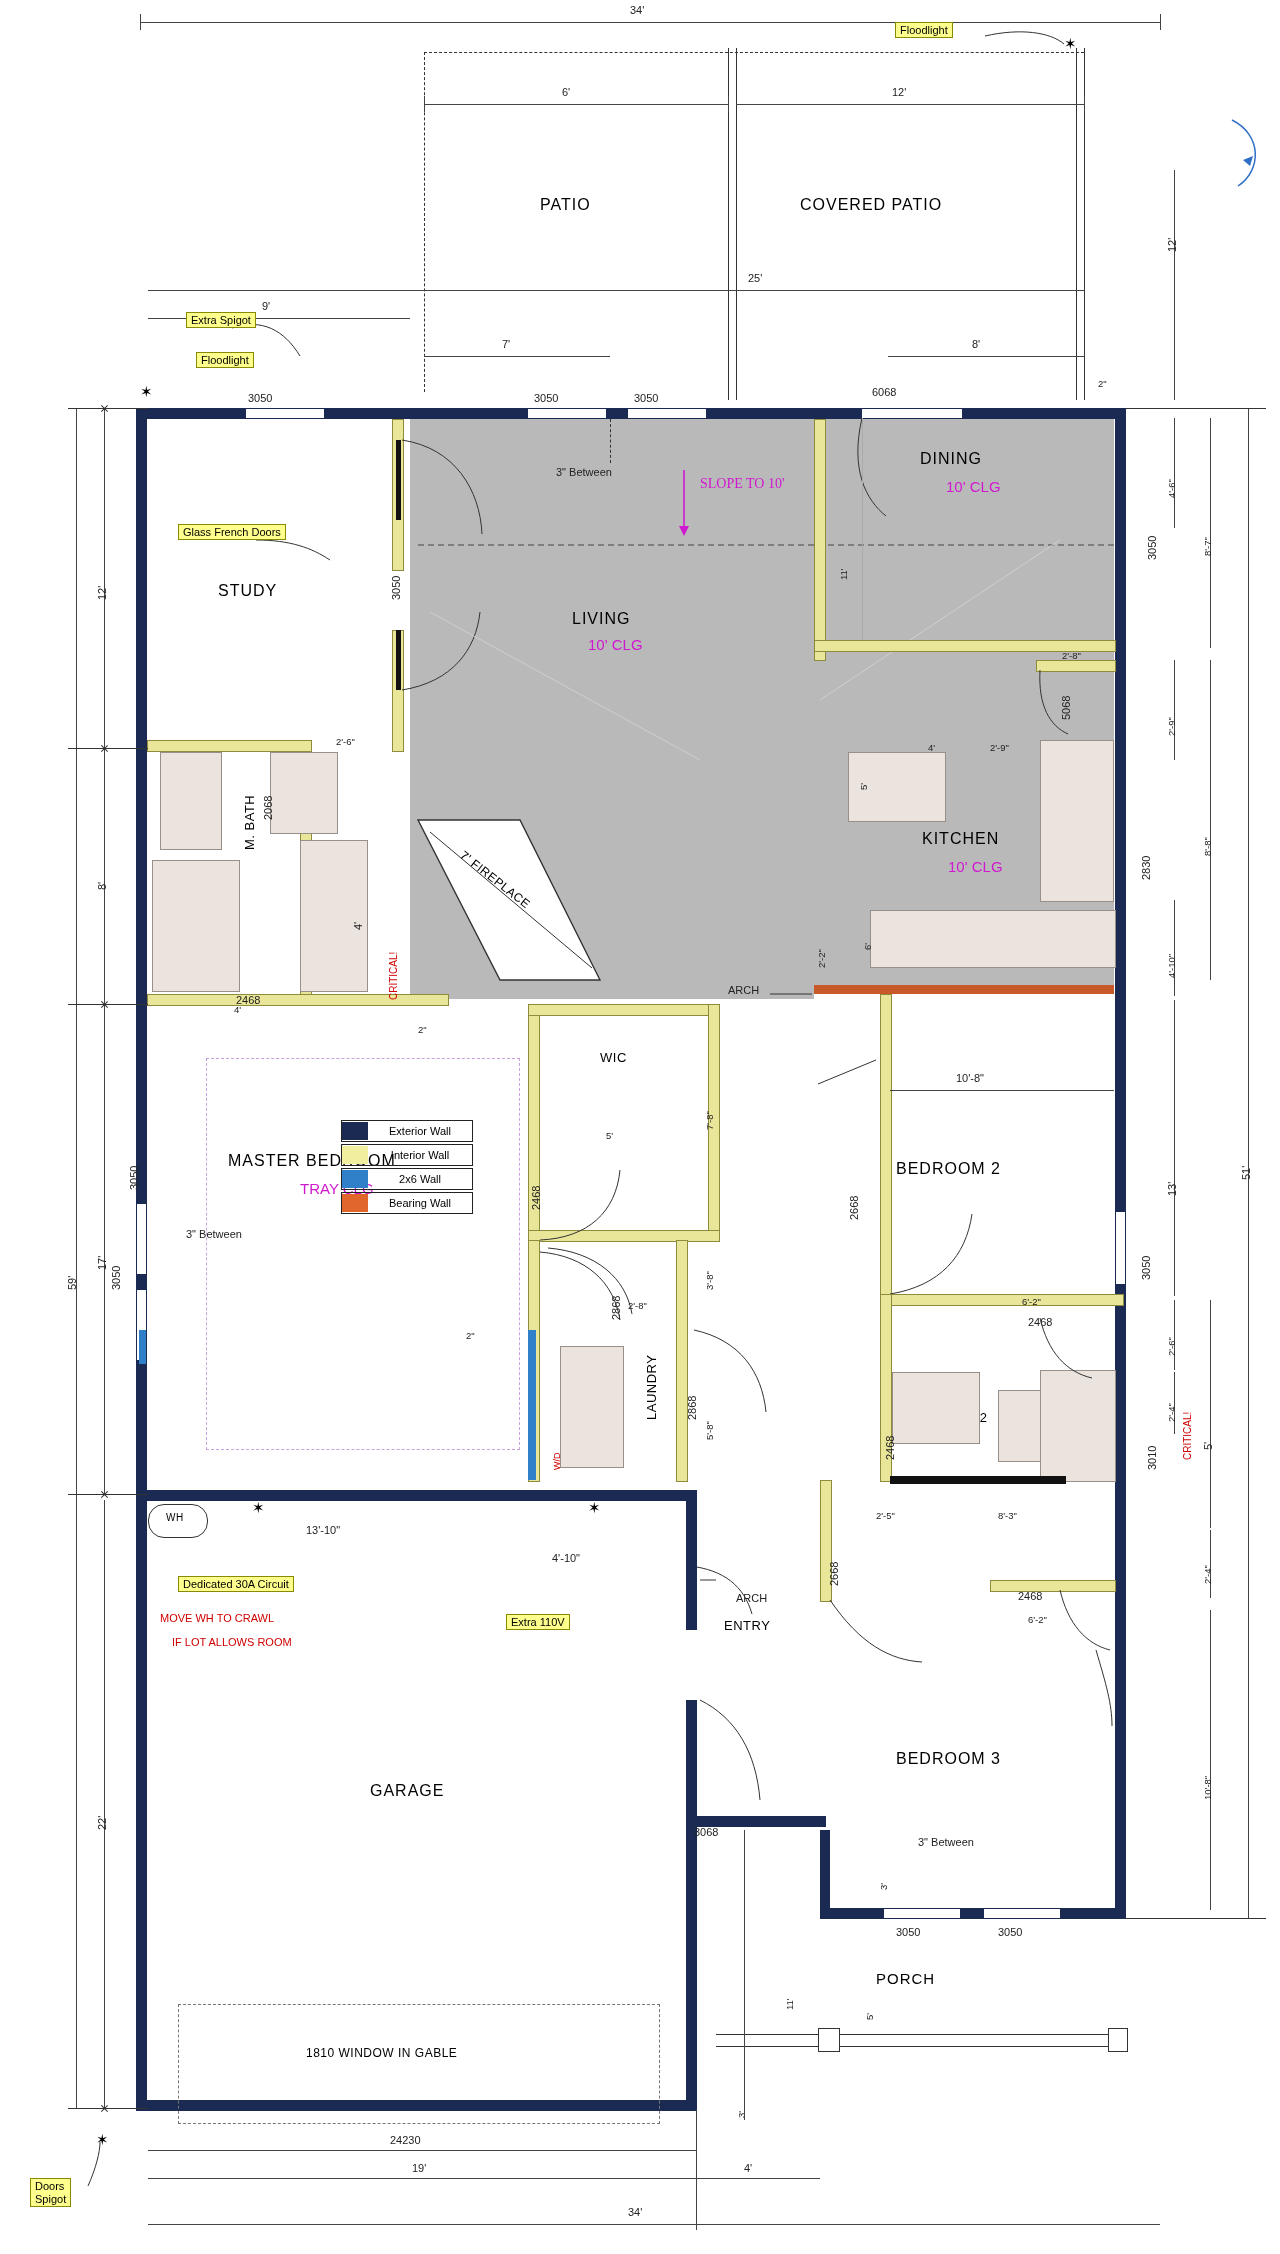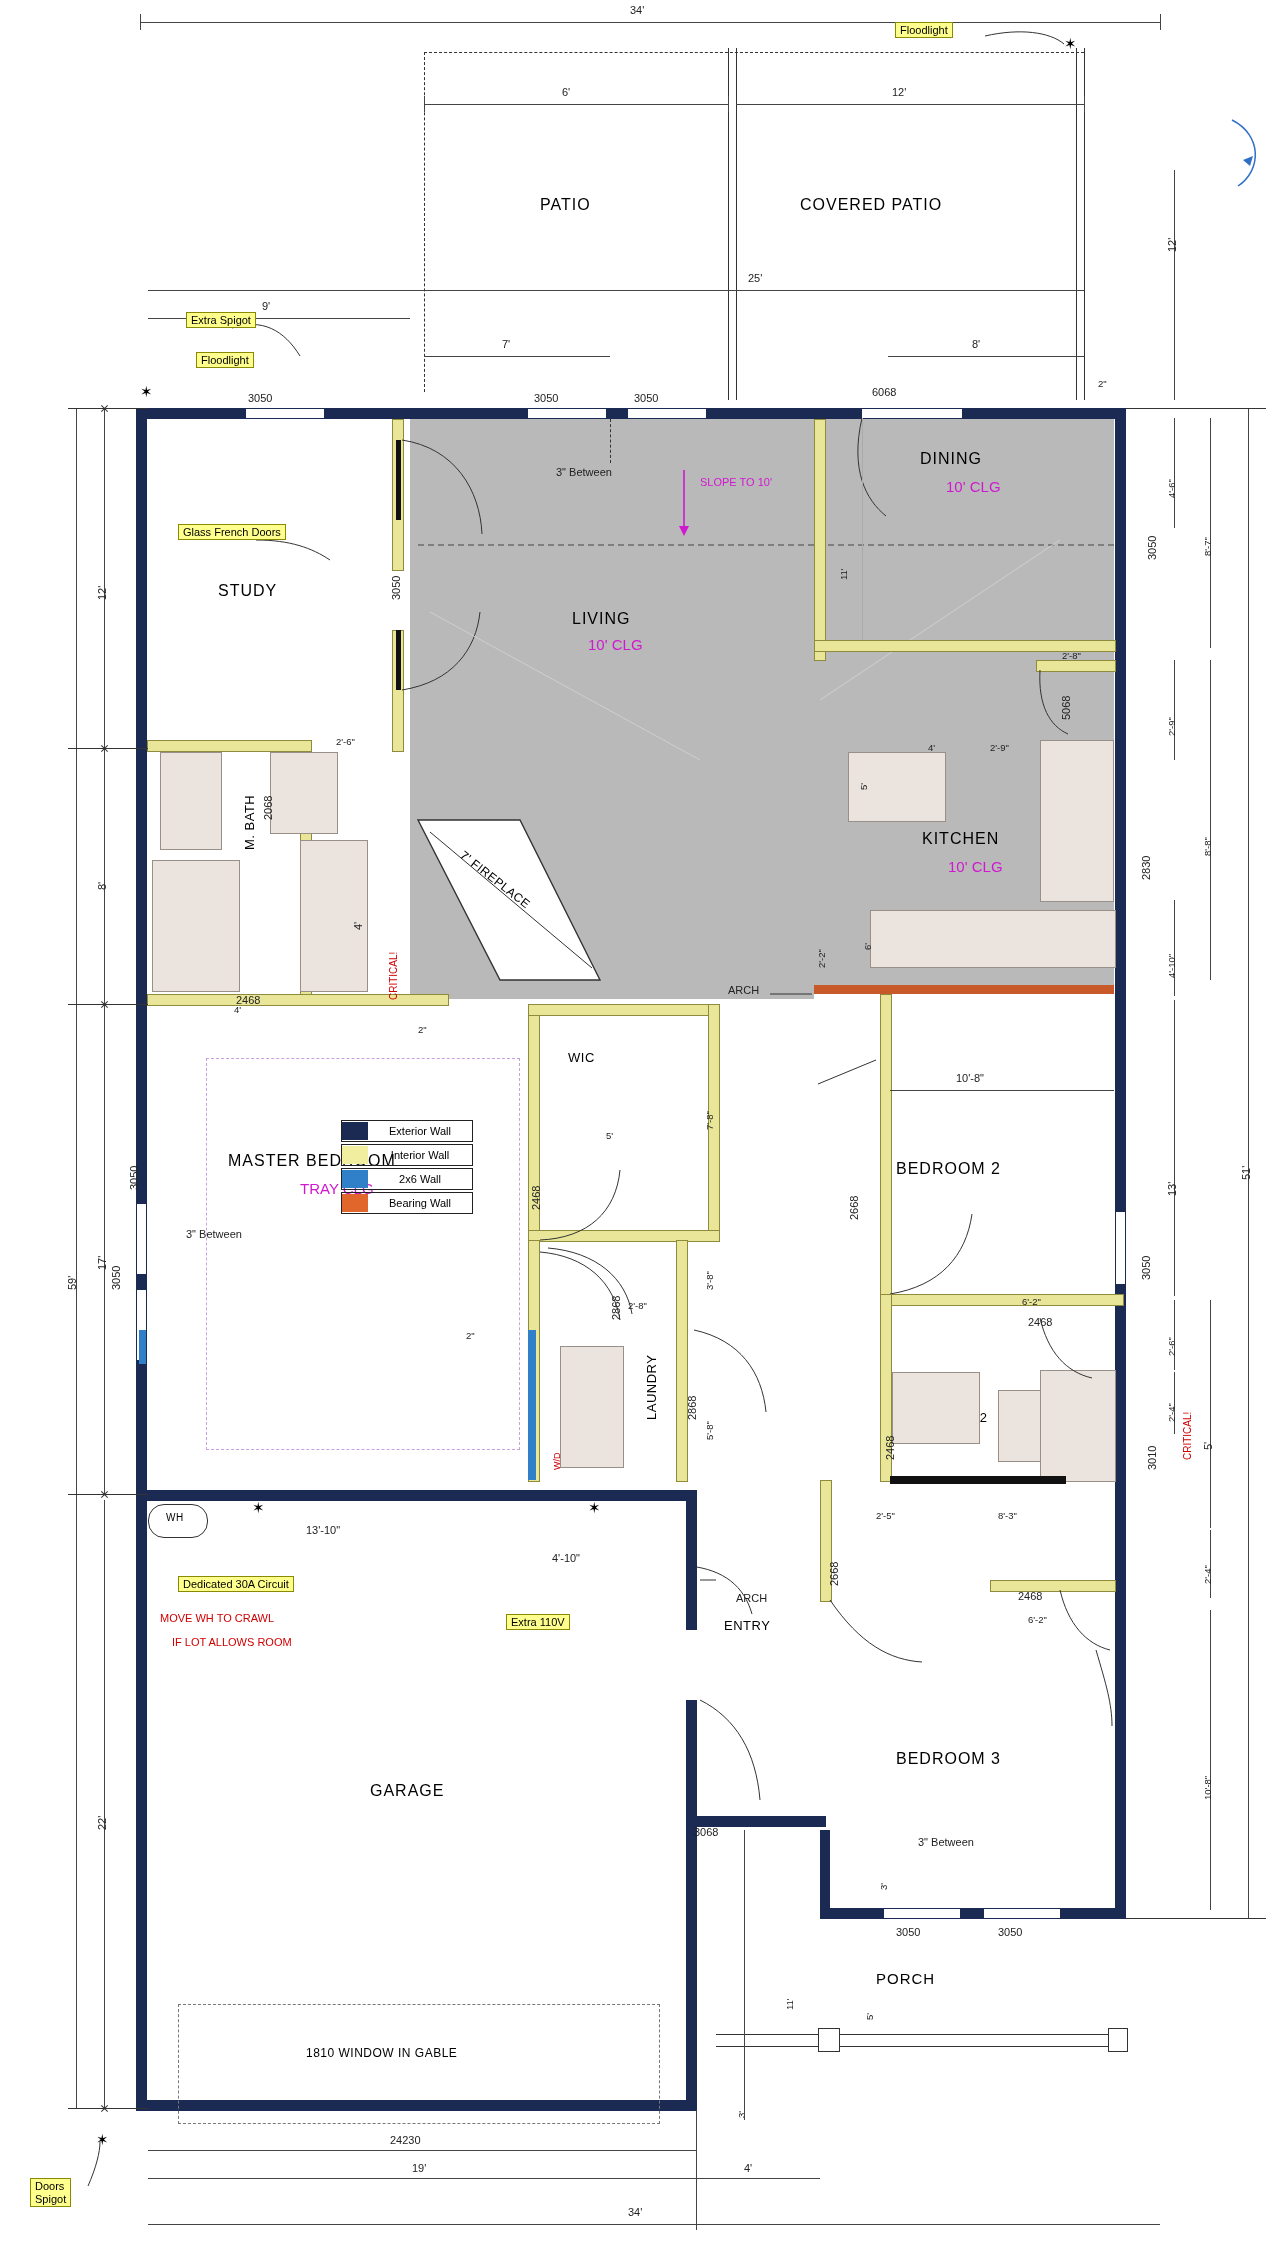--- a/index.html
+++ b/index.html
@@ -32,21 +32,21 @@
   .dim9{position:absolute;font-size:9.5px;color:#222;white-space:nowrap;}
   .vdim{position:absolute;font-size:11px;color:#222;white-space:nowrap;
         transform-origin:0 0;transform:rotate(-90deg);}
   .vdim9{position:absolute;font-size:9.5px;color:#222;white-space:nowrap;
         transform-origin:0 0;transform:rotate(-90deg);}
   .note{position:absolute;font-size:11px;background:#ffff8d;border:1px solid #8a8a00;
         padding:1px 4px;white-space:nowrap;color:#000;}
   .red{position:absolute;font-size:11px;color:#d00000;white-space:nowrap;}
   .vred{position:absolute;font-size:10px;color:#d00000;white-space:nowrap;
         transform-origin:0 0;transform:rotate(-90deg);}
-  .mag{position:absolute;font-size:11px;color:#d118d1;white-space:nowrap;}
+  .mag{position:absolute;font-size:14px;color:#d118d1;white-space:nowrap;font-family:Liberation Serif, serif;}
   .tick{position:absolute;width:9px;height:9px;}
   .tick:before{content:"";position:absolute;left:0;top:4px;width:9px;height:1px;background:#333;
       transform:rotate(45deg);}
   .tick:after{content:"";position:absolute;left:0;top:4px;width:9px;height:1px;background:#333;
       transform:rotate(-45deg);}
   .star{position:absolute;font-size:15px;line-height:1;color:#000;}
   
   #legend{position:absolute;left:330px;top:1120px;width:132px;margin-left:11px;}
   .lgrow{display:flex;align-items:center;height:20px;margin-bottom:2px;border:1px solid #222;}
   .lgsw{width:26px;height:18px;}
@@ -213,21 +213,21 @@
   <div class="room" style="left:228px;top:1152px;">MASTER BEDROOM</div>
   <div class="clg" style="left:300px;top:1180px;">TRAY CLG</div>
   <div class="abs" style="left:206px;top:1058px;width:312px;height:390px;border:1px dashed #c9a0e0;"></div>
   <div class="dim" style="left:186px;top:1228px;">3" Between</div>
   <div class="vdim" style="left:128px;top:1190px;">3050</div>
   <div class="vdim" style="left:110px;top:1290px;">3050</div>
   <div class="whitefill" style="left:137px;top:1204px;width:9px;height:70px;"></div>
   <div class="whitefill" style="left:137px;top:1290px;width:9px;height:70px;"></div>
   <div class="wall-26" style="left:139px;top:1330px;width:7px;height:34px;"></div>
 
-  <div class="lbl" style="left:568px;top:1050px;font-size:13px;text-align:right;">WIC</div>
+  <div class="lbl" style="left:600px;top:1050px;font-size:13px;text-align:right;">WIC</div>
   <div class="wall-int" style="left:528px;top:1004px;width:10px;height:236px;"></div>
   <div class="wall-int" style="left:528px;top:1004px;width:190px;height:10px;"></div>
   <div class="wall-int" style="left:708px;top:1004px;width:10px;height:236px;"></div>
   <div class="wall-int" style="left:528px;top:1230px;width:190px;height:10px;"></div>
   <div class="vdim" style="left:530px;top:1210px;">2468</div>
   <div class="dim9" style="left:606px;top:1130px;">5'</div>
   <div class="vdim9" style="left:704px;top:1130px;">7'-8"</div>
   <div class="vdim9" style="left:704px;top:1290px;">3'-8"</div>
   <svg>
       <path d="M540 1240 C588 1238 616 1212 620 1170" stroke="#333" fill="none"></path>

